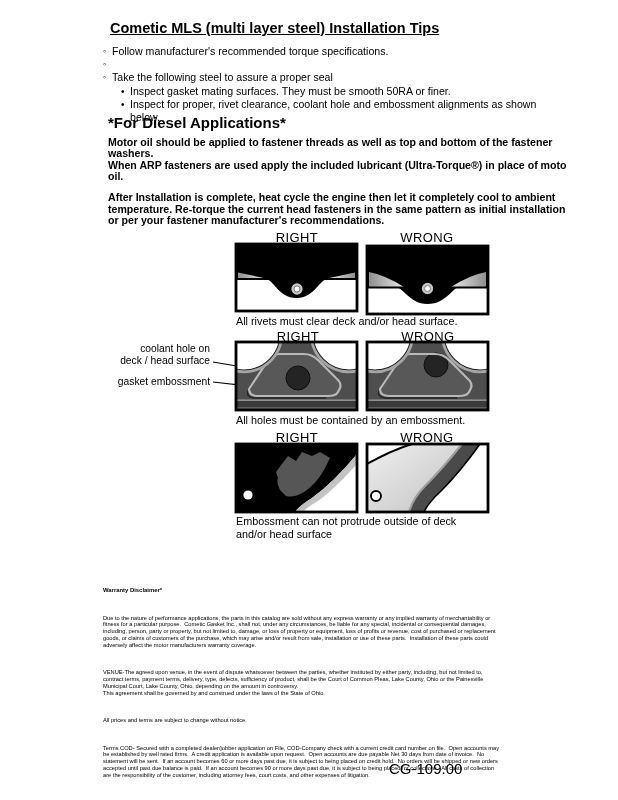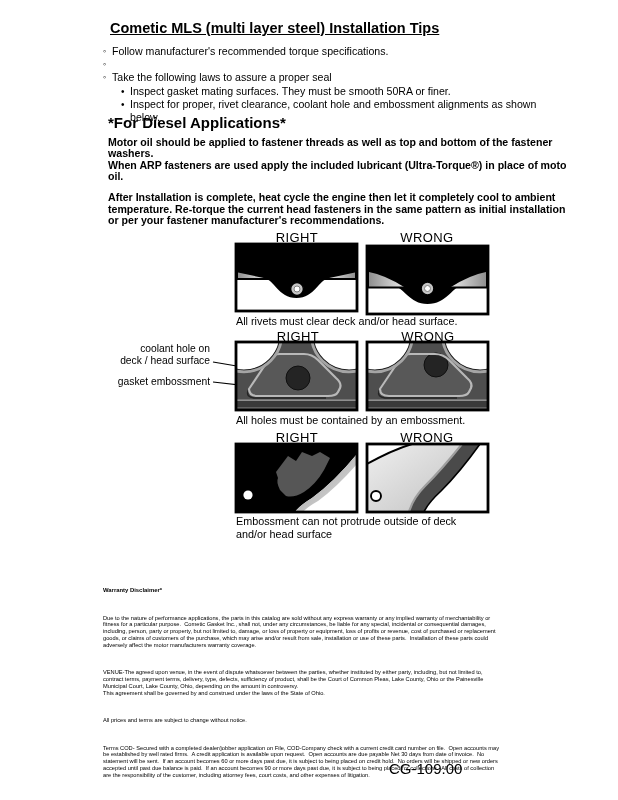--- a/index.html
+++ b/index.html
@@ -59,21 +59,21 @@
   <div class="tips">
     <div class="tip-row">
       <span class="mk">◦</span>
       <span>Follow manufacturer's recommended torque specifications.</span>
     </div>
     <div class="tip-row">
       <span class="mk">◦</span>
     </div>
     <div class="tip-row">
       <span class="mk">◦</span>
-      <span>Take the following laws to assure a proper seal</span>
+      <span>Take the following steel to assure a proper seal</span>
     </div>
     <div class="tip-row sub">
       <span class="mk">•</span>
       <span>Inspect gasket mating surfaces.  They must be smooth 50RA or finer.</span>
     </div>
     <div class="tip-row sub">
       <span class="mk">•</span>
       <span>Inspect for proper, rivet clearance, coolant hole and embossment alignments as shown below.</span>
     </div>
   </div>

